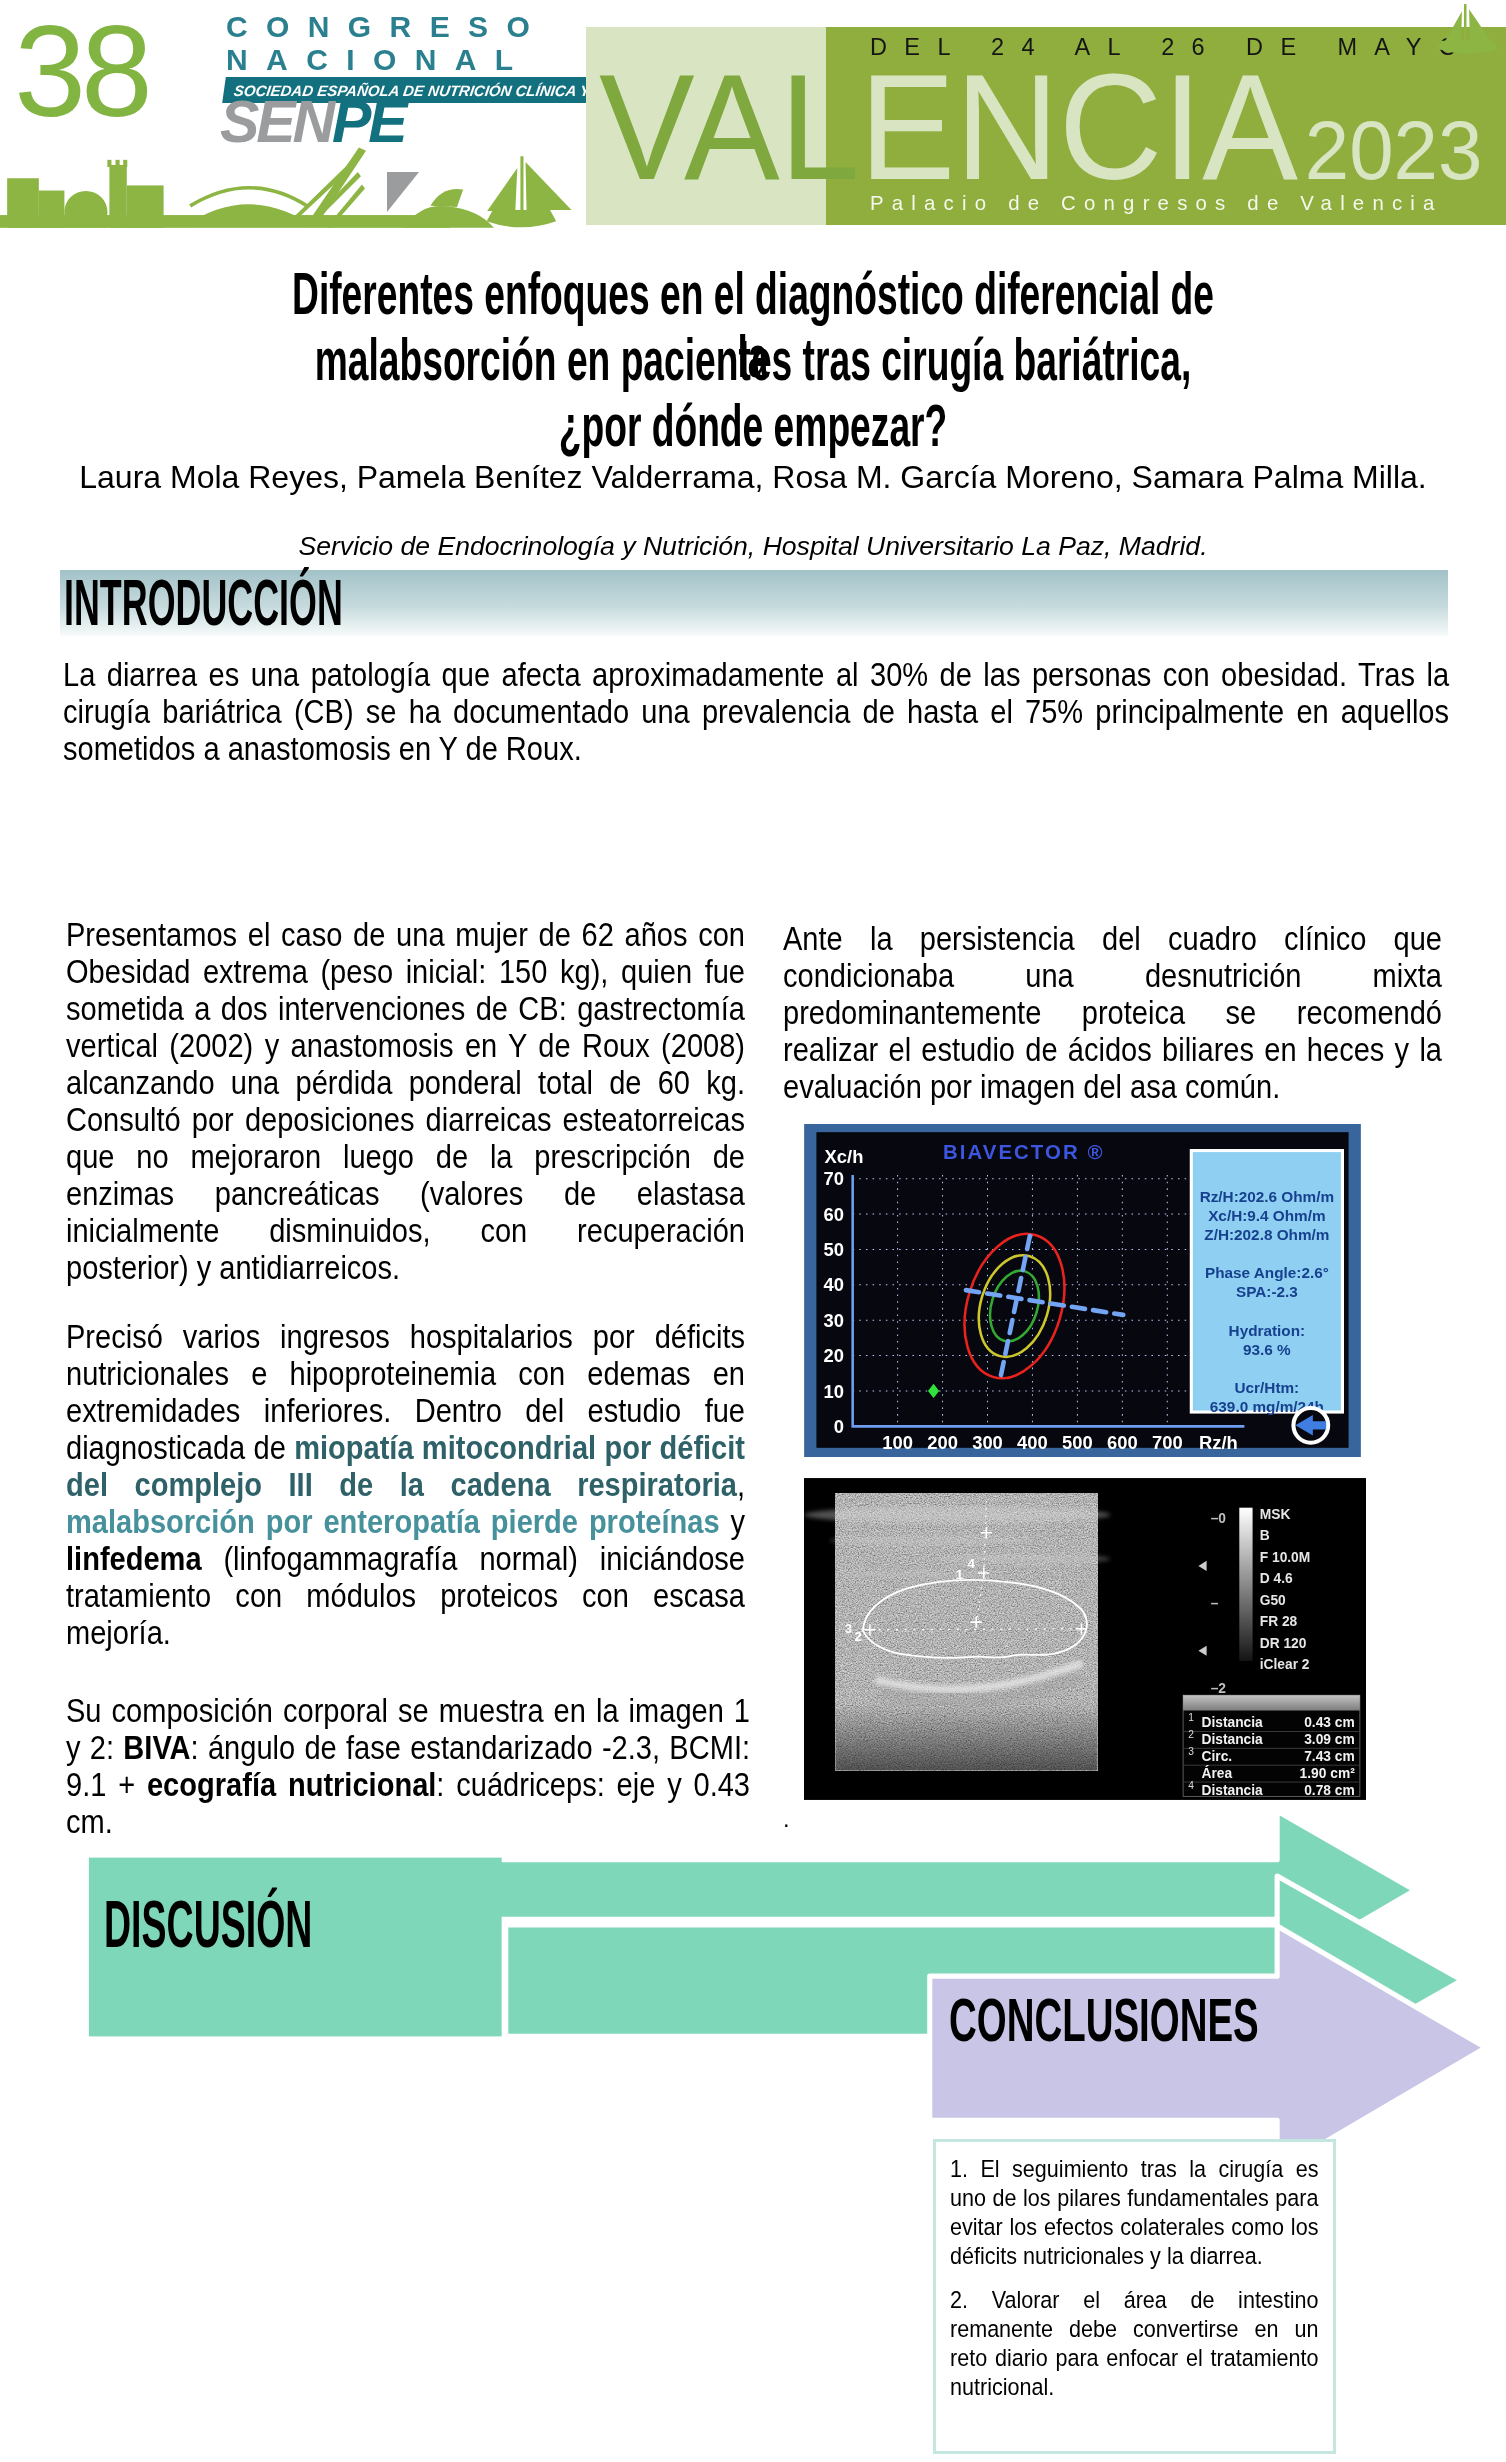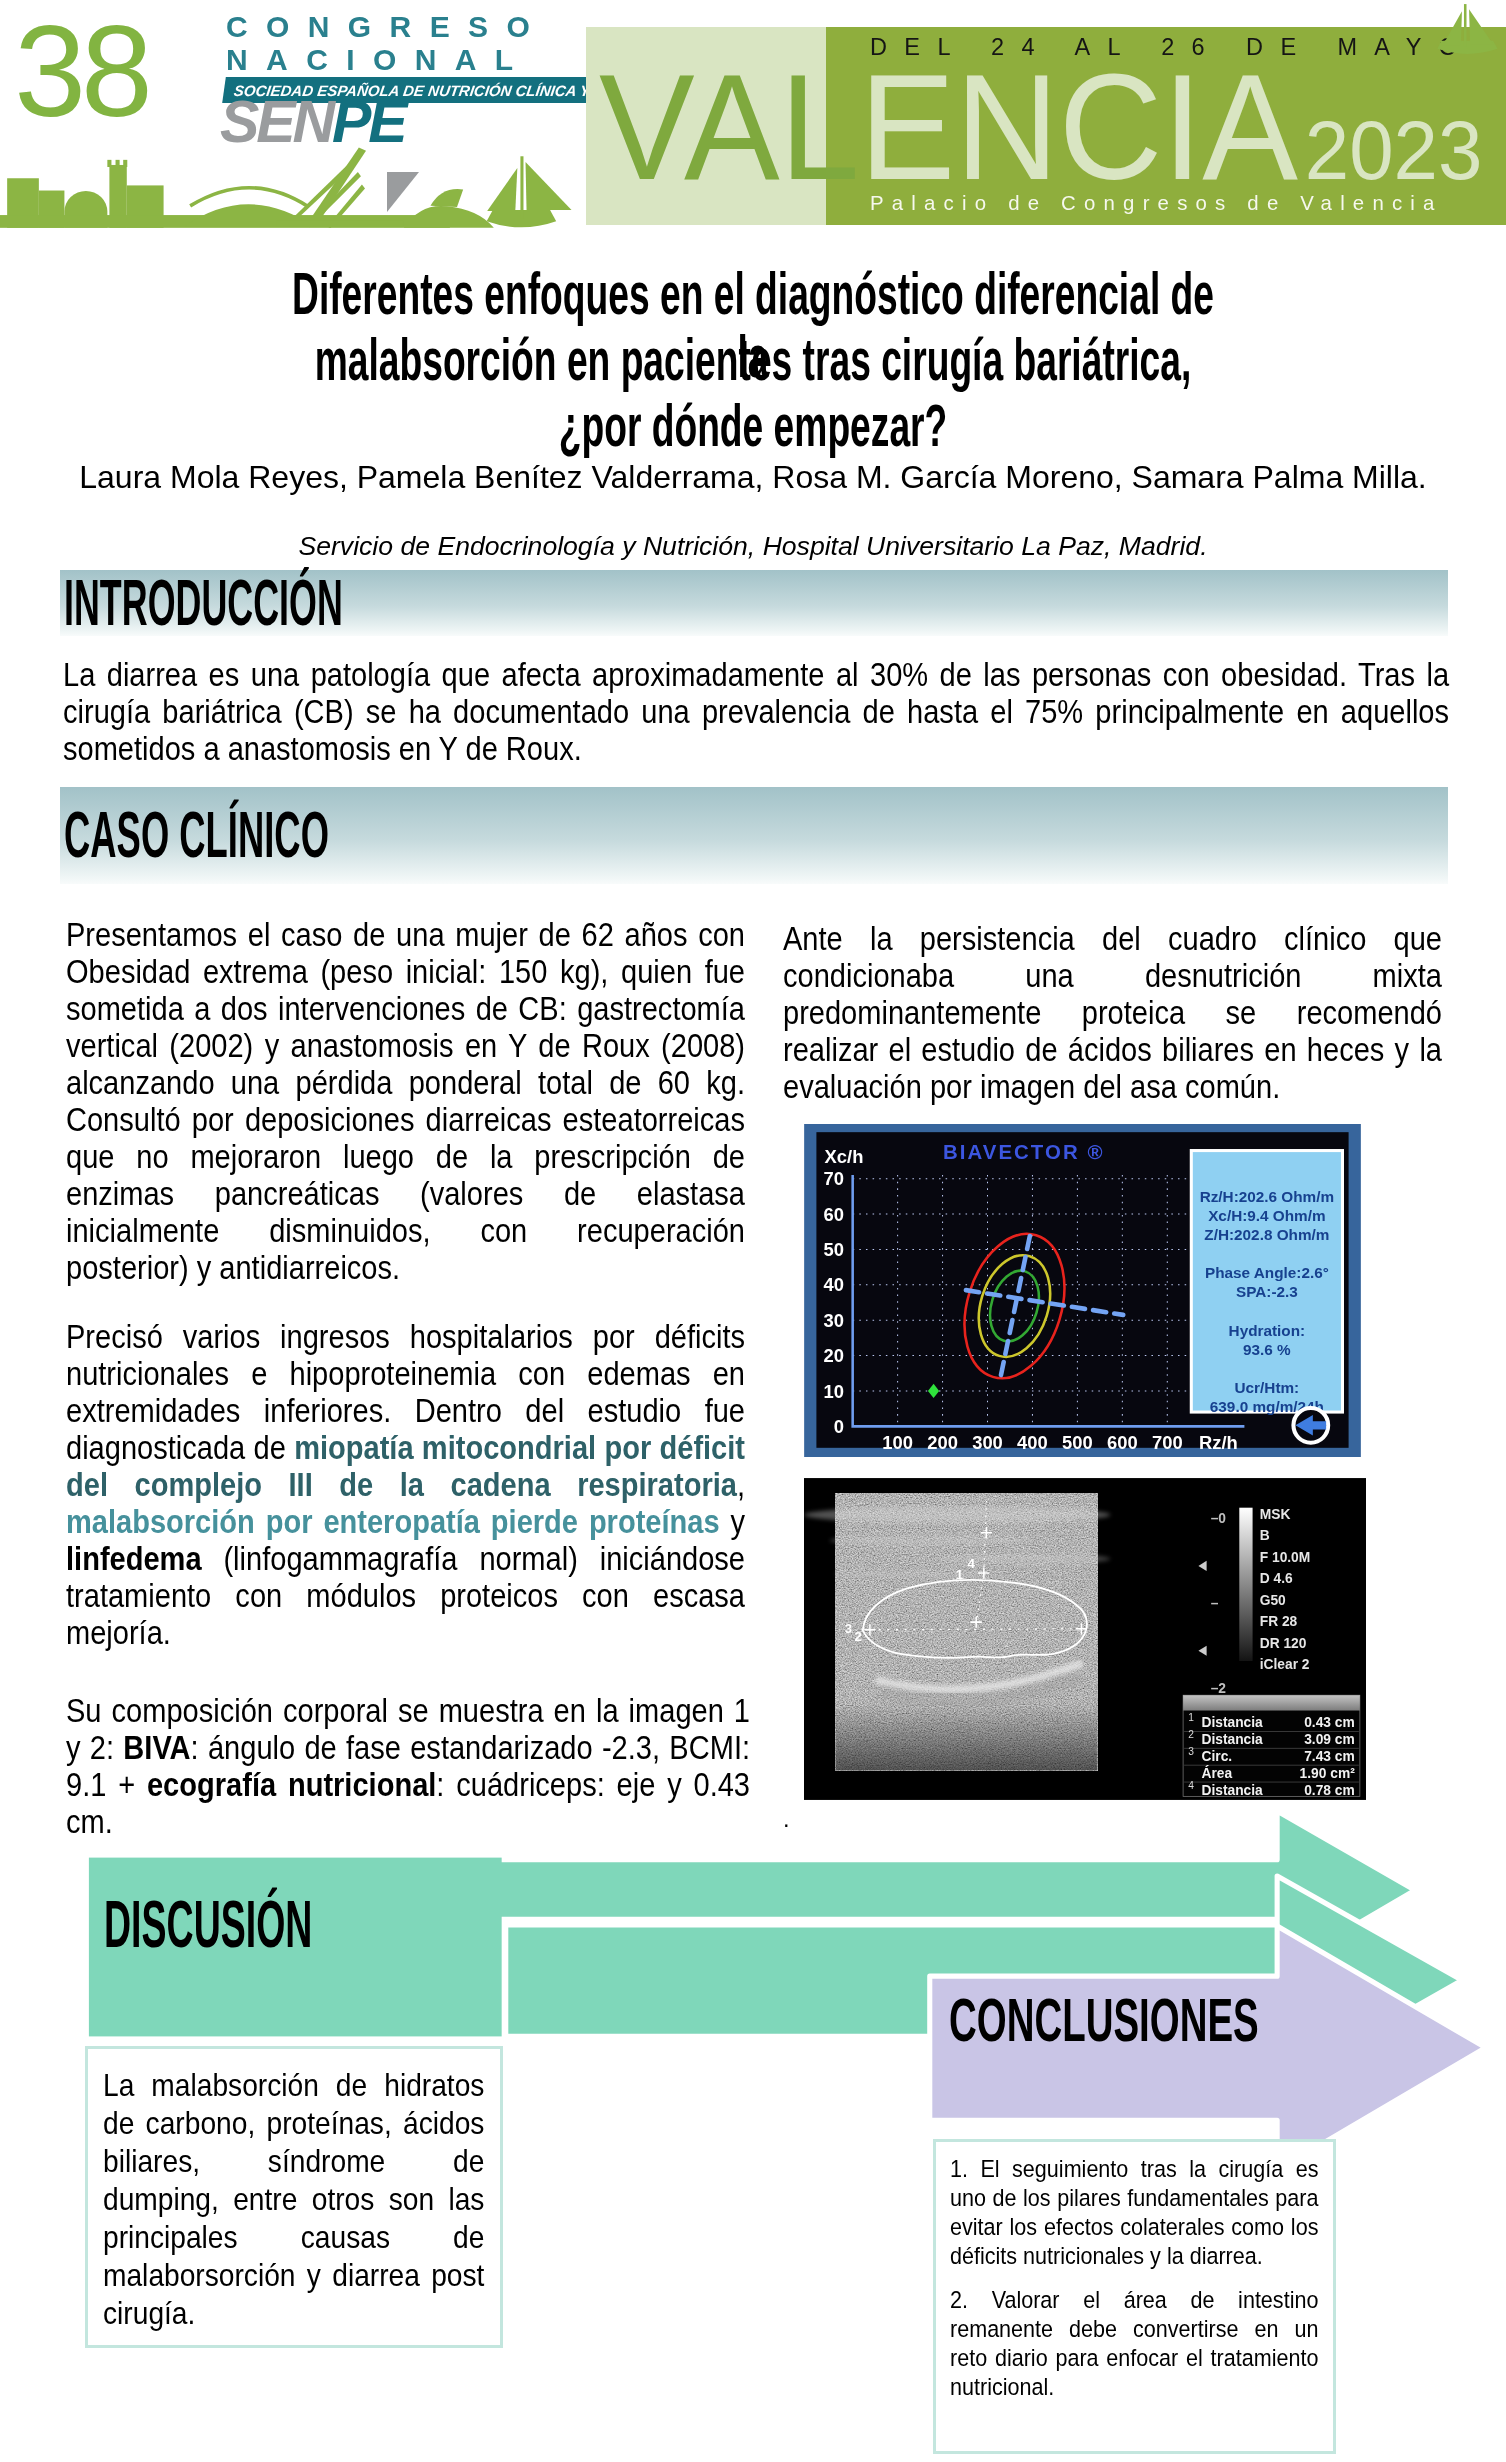--- a/index.html
+++ b/index.html
@@ -106,23 +106,20 @@
   <div class="abs authors">Laura Mola Reyes, Pamela Benítez Valderrama, Rosa M. García Moreno, Samara Palma Milla.</div>
   <div class="abs affil">Servicio de Endocrinología y Nutrición, Hospital Universitario La Paz, Madrid.</div>
 
   <div class="abs secbar" style="top:570px;height:66px;">
     <div class="bar-h" style="font-size:64px;line-height:66px;padding-left:7.2px;">INTRODUCCIÓN</div>
   </div>
   <div class="abs" style="left:63px;top:656px;width:1386px;">
     <div class="condL body-t">La diarrea es una patología que afecta aproximadamente al 30% de las personas con obesidad. Tras la cirugía bariátrica (CB) se ha documentado una prevalencia de hasta el 75% principalmente en aquellos sometidos a anastomosis en Y de Roux.</div>
   </div>
 
-  <div class="abs secbar" style="top:787px;height:97px;">
-    <div class="bar-h" style="font-size:65px;line-height:95px;padding-left:7.2px;">CASO CLÍNICO</div>
-  </div>
 
   <div class="abs" style="left:66px;top:916px;width:679px;">
     <div class="condL body-t">Presentamos el caso de una mujer de 62 años con Obesidad extrema (peso inicial: 150 kg), quien fue sometida a dos intervenciones de CB: gastrectomía vertical (2002) y anastomosis en Y de Roux (2008) alcanzando una pérdida ponderal total de 60 kg. Consultó por deposiciones diarreicas esteatorreicas que no mejoraron luego de la prescripción de enzimas pancreáticas (valores de elastasa inicialmente disminuidos, con recuperación posterior) y antidiarreicos.</div>
   </div>
 
   <div class="abs" style="left:66px;top:1318px;width:679px;">
     <div class="condL body-t"><span>Precisó varios ingresos hospitalarios por déficits nutricionales e hipoproteinemia con edemas en extremidades inferiores. Dentro del estudio fue diagnosticada de </span><span class="tdark">miopatía mitocondrial por déficit del complejo III de la cadena respiratoria</span><span>, </span><span class="tteal">malabsorción por enteropatía pierde proteínas</span><span> y </span><span class="b">linfedema</span><span> (linfogammagrafía normal) iniciándose tratamiento con módulos proteicos con escasa mejoría.</span></div>
   </div>
 
   <div class="abs" style="left:66px;top:1692px;width:684px;">
@@ -309,23 +306,20 @@
   <svg class="abs" style="left:0;top:1737px;z-index:1;" width="1506" height="725" viewBox="0 3400 2948 1419">
     <polygon points="174,3640 2500,3640 2500,3545 2770,3700 2500,3858 2500,3757 174,3757" fill="#7fd7ba" stroke="#ffffff" stroke-width="10" stroke-linejoin="round"></polygon>
     <polygon points="990,3768 2500,3768 2500,3672 2862,3876 2500,4082 2500,3986 990,3986" fill="#7fd7ba" stroke="#ffffff" stroke-width="10" stroke-linejoin="round"></polygon>
     <polygon points="1820,3868 2500,3868 2500,3770 2908,4008 2500,4248 2500,4150 1820,4150" fill="#c9c5e6" stroke="#ffffff" stroke-width="10" stroke-linejoin="round"></polygon>
     <rect x="174" y="3636" width="808" height="350" fill="#7fd7ba"></rect>
   </svg>
 
   <div class="abs sec-head-free" style="left:104px;top:1890px;font-size:67px;">DISCUSIÓN</div>
   <div class="abs sec-head-free" style="left:949px;top:1989px;font-size:62px;transform:scaleX(0.62);">CONCLUSIONES</div>
 
-  <div class="abs wbox" style="left:85px;top:2046px;width:418px;height:302px;padding:17.4px 15.3px;">
-    <div class="condL" style="font-size:32px;line-height:38px;text-align:justify;">La malabsorción de hidratos de carbono, proteínas, ácidos biliares, síndrome de dumping, entre otros son las principales causas de malaborsorción y diarrea post cirugía.</div>
-  </div>
 
 
   <div class="abs wbox" style="left:933px;top:2139px;width:403px;height:315px;padding:12.3px 14.3px;">
     <div class="condL" style="font-size:24.5px;line-height:29px;text-align:justify;">1. El seguimiento tras la cirugía es uno de los pilares fundamentales para evitar los efectos colaterales como los déficits nutricionales y la diarrea.</div>
     <div class="condL" style="font-size:24.5px;line-height:29px;text-align:justify;margin-top:14.3px;">2. Valorar el área de intestino remanente debe convertirse en un reto diario para enfocar el tratamiento nutricional.</div>
   </div>
 
 </div>
 
 

